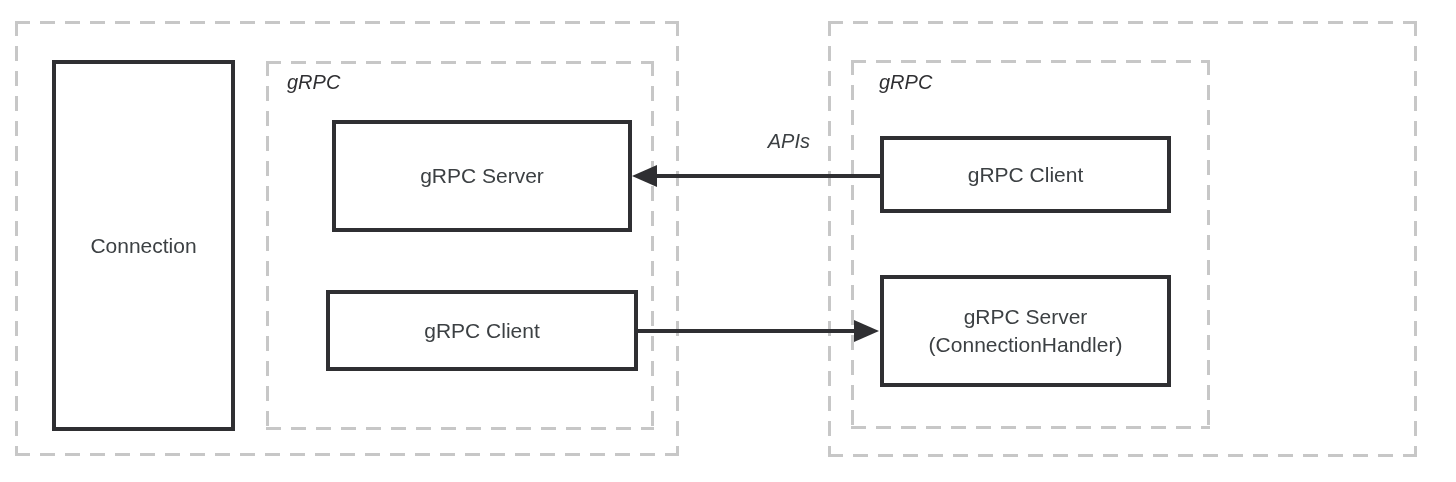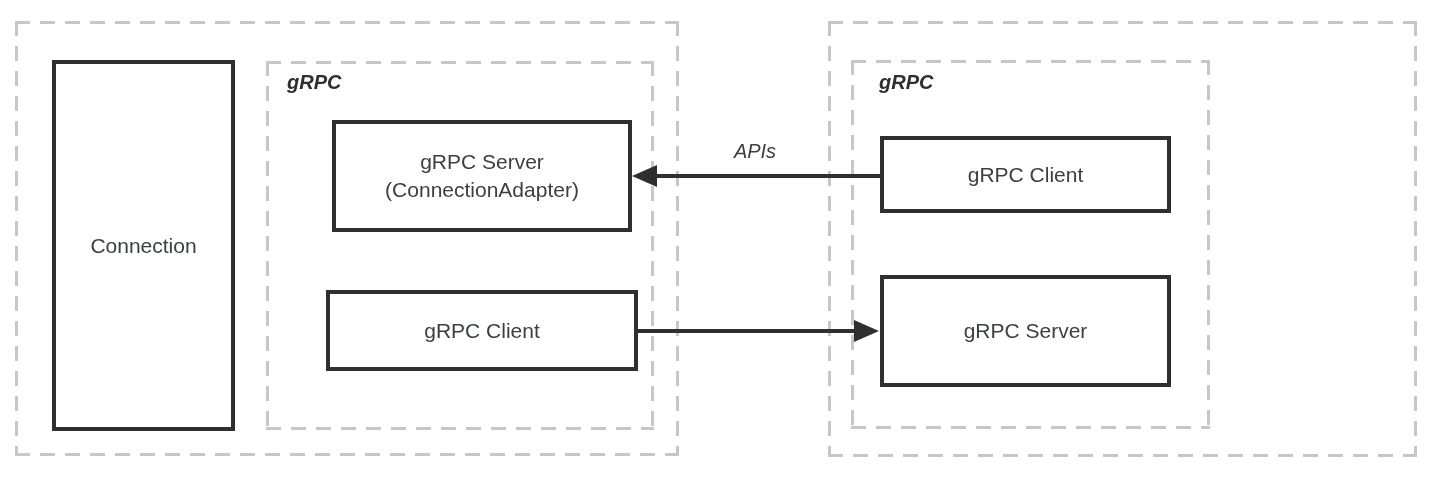--- a/index.html
+++ b/index.html
@@ -39,21 +39,21 @@
     color: #3c4043;
     font-size: 21px;
     line-height: 28px;
   }
   .solid-box.gray-border { border-color: #56565a; }
   .solid-box span { display: block; }
 
   .grpc-label {
     font-size: 20px;
     font-style: italic;
-    font-weight: bold;
+    font-weight: normal;
     color: #2f2f32;
   }
 
   .arrow-line { background: #2f2f32; height: 4px; }
   .arrow-head { width: 0; height: 0; }
   .arrow-head.point-left {
     border-top: 11px solid transparent;
     border-bottom: 11px solid transparent;
     border-right: 25px solid #2f2f32;
   }
@@ -81,44 +81,44 @@
       <span>Connection</span>
     </div>
   </div>
 
   <div class="abs dashed-box" style="left:266px; top:61px; width:388px; height:369px;"></div>
   <div class="abs grpc-label" style="left:287px; top:71px;">gRPC</div>
 
   <div class="abs solid-box" style="left:332px; top:120px; width:300px; height:112px;">
     <div>
       <span>gRPC Server</span>
-      <span>(ConnectionAdapter)</span>
     </div>
   </div>
 
   <div class="abs solid-box" style="left:326px; top:290px; width:312px; height:81px;">
     <span>gRPC Client</span>
   </div>
 
   <div class="abs dashed-box" style="left:828px; top:21px; width:589px; height:436px;"></div>
 
   <div class="abs dashed-box" style="left:851px; top:60px; width:359px; height:369px;"></div>
   <div class="abs grpc-label" style="left:879px; top:71px;">gRPC</div>
 
   <div class="abs solid-box" style="left:880px; top:136px; width:291px; height:77px;">
     <span>gRPC Client</span>
   </div>
 
   <div class="abs solid-box" style="left:880px; top:275px; width:291px; height:112px;">
     <div>
       <span>gRPC Server</span>
+      <span>(ConnectionHandler)</span>
     </div>
   </div>
 
 
-  <div class="abs arrow-label" style="left:700px; top:140px; width:110px;">APIs</div>
+  <div class="abs arrow-label" style="left:700px; top:130px; width:110px;text-align:right;">APIs</div>
   <div class="abs arrow-line" style="left:652px; top:174px; width:228px;"></div>
   <div class="abs arrow-head point-left" style="left:632px; top:165px;"></div>
 
   <div class="abs arrow-line" style="left:638px; top:329px; width:218px;"></div>
   <div class="abs arrow-head point-right" style="left:854px; top:320px;"></div>
 
 </div>
 
 </body></html>

